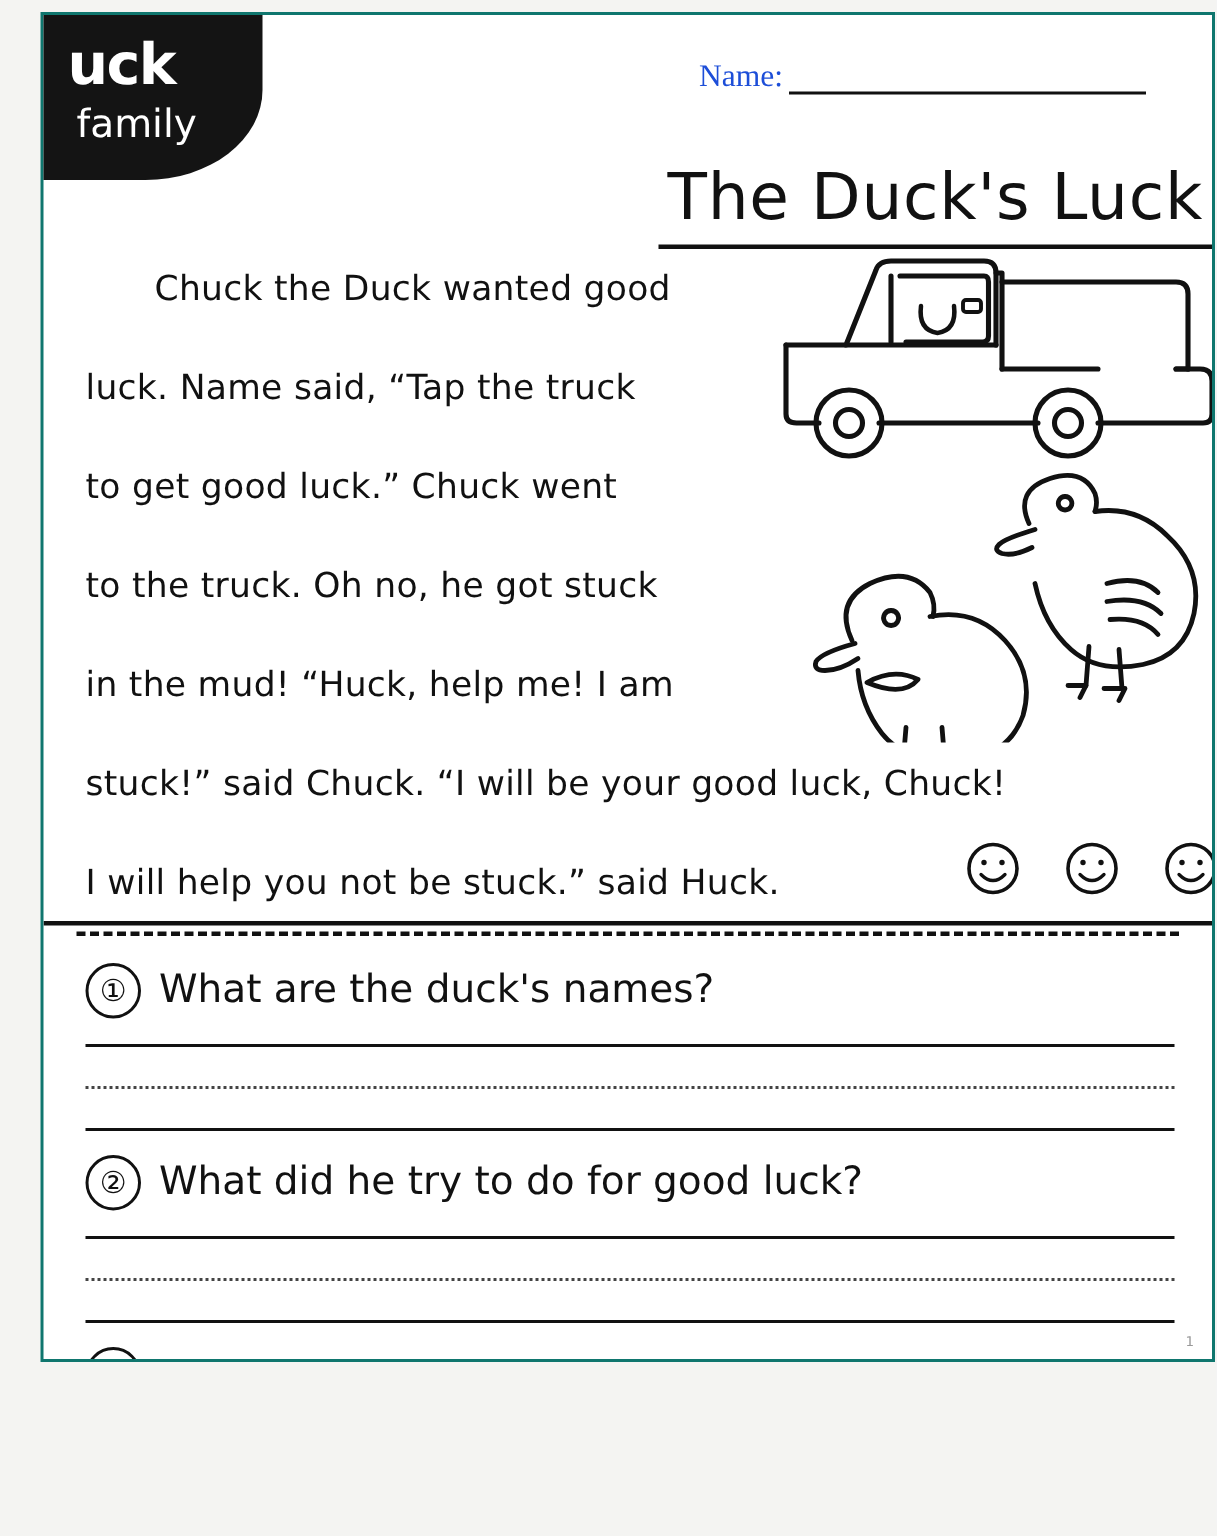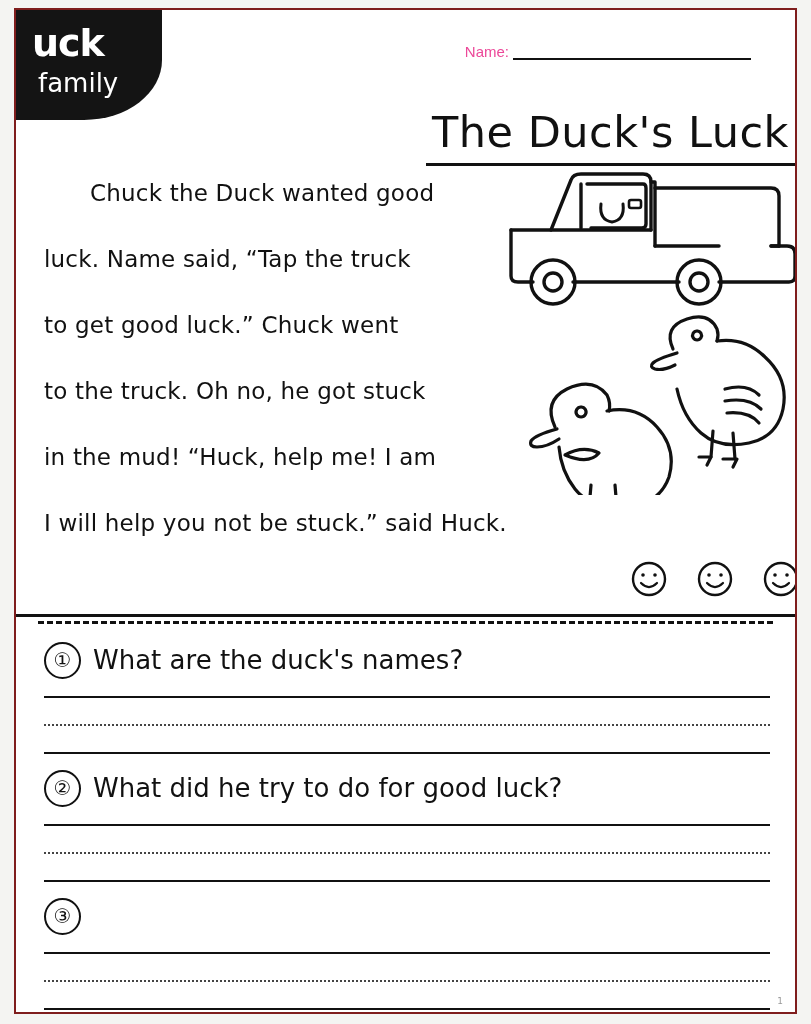--- a/index.html
+++ b/index.html
@@ -10,26 +10,26 @@
   }
   #page {
     position: relative;
     width: 811px;
     height: 1024px;
     background: #f4f4f2;
     overflow: hidden;
   }
   .sheet {
     position: absolute;
-    left: 14px;
+    left: 27px;
     top: 8px;
     width: 783px;
-    height: 1006px;
+    height: 900px;
     background: #ffffff;
-    border: 2px solid #7f1d1d;
+    border: 2px solid #0f766e;
     box-sizing: border-box;
     overflow: hidden;
   }
 
   
   .badge {
     position: absolute;
     left: -2px;
     top: -2px;
     width: 148px;
@@ -59,23 +59,23 @@
   
   .name-row {
     position: absolute;
     right: 44px;
     top: 28px;
     display: flex;
     align-items: flex-end;
     gap: 4px;
   }
   .name-label {
-    font-size: 15px;
-    color: #ec4899;
-    font-family: Liberation Sans, sans-serif;
+    font-size: 21px;
+    color: #1d4ed8;
+    font-family: Liberation Serif, serif;
   }
   .name-blank {
     width: 238px;
     border-bottom: 2px solid #111;
     height: 20px;
   }
 
   
   .title-wrap {
     position: absolute;
@@ -216,20 +216,21 @@
     <div class="title-wrap">
       <span class="title">The Duck's Luck</span>
     </div>
 
     <div class="story">
       <div><span class="indent"></span><span>Chuck the Duck wanted good</span></div>
       <div>luck.  Name said, “Tap the truck</div>
       <div>to get good luck.”  Chuck went</div>
       <div>to the truck.  Oh no, he got stuck</div>
       <div>in the mud!  “Huck, help me!  I am</div>
+      <div>stuck!” said Chuck.  “I will be your good luck, Chuck!</div>
       <div>I will help you not be stuck.” said Huck.</div>
     </div>
 
     <svg class="truck" viewBox="0 0 296 152">
       <g fill="none" stroke="#111" stroke-width="3.4" stroke-linejoin="round" stroke-linecap="round">
         <path d="M8 72 L8 118 Q8 124 15 124 L30 124"></path>
         <path d="M70 124 L176 124"></path>
         <path d="M216 124 L286 124 Q292 124 292 118 L292 96 Q292 88 284 88 L268 88"></path>
         <path d="M8 72 L48 72 L68 22 Q70 16 78 16 L140 16 Q148 16 148 24 L148 72"></path>
         <path d="M148 24 L152 24 L152 88"></path>

